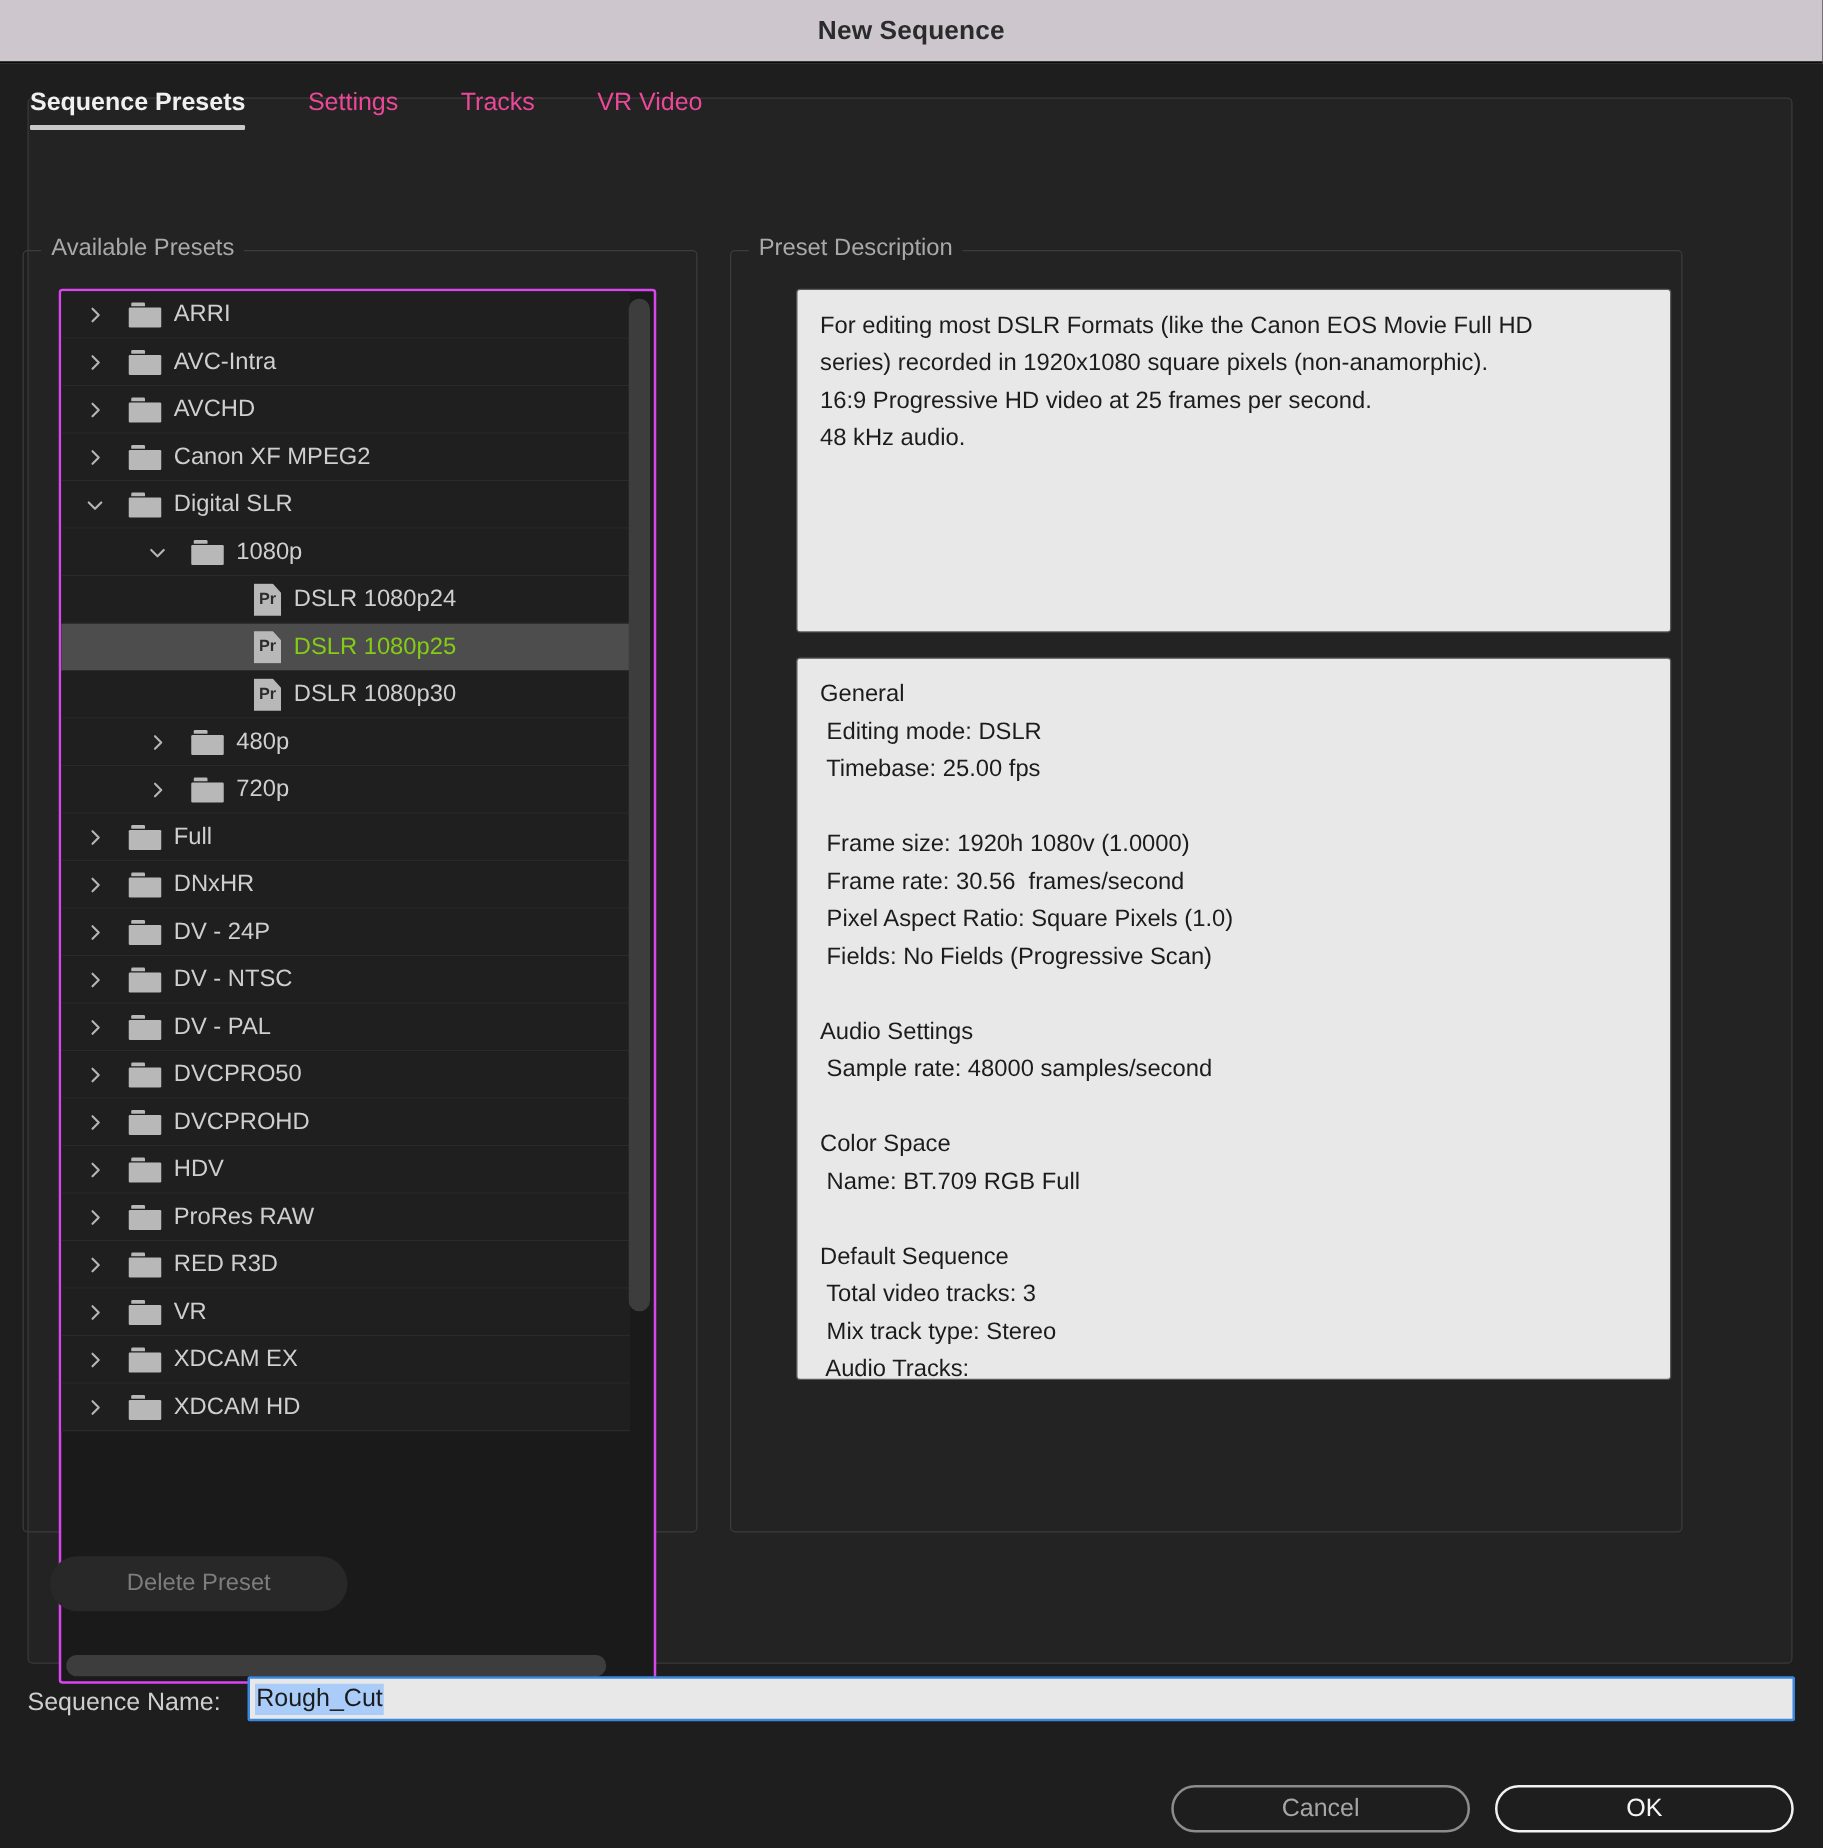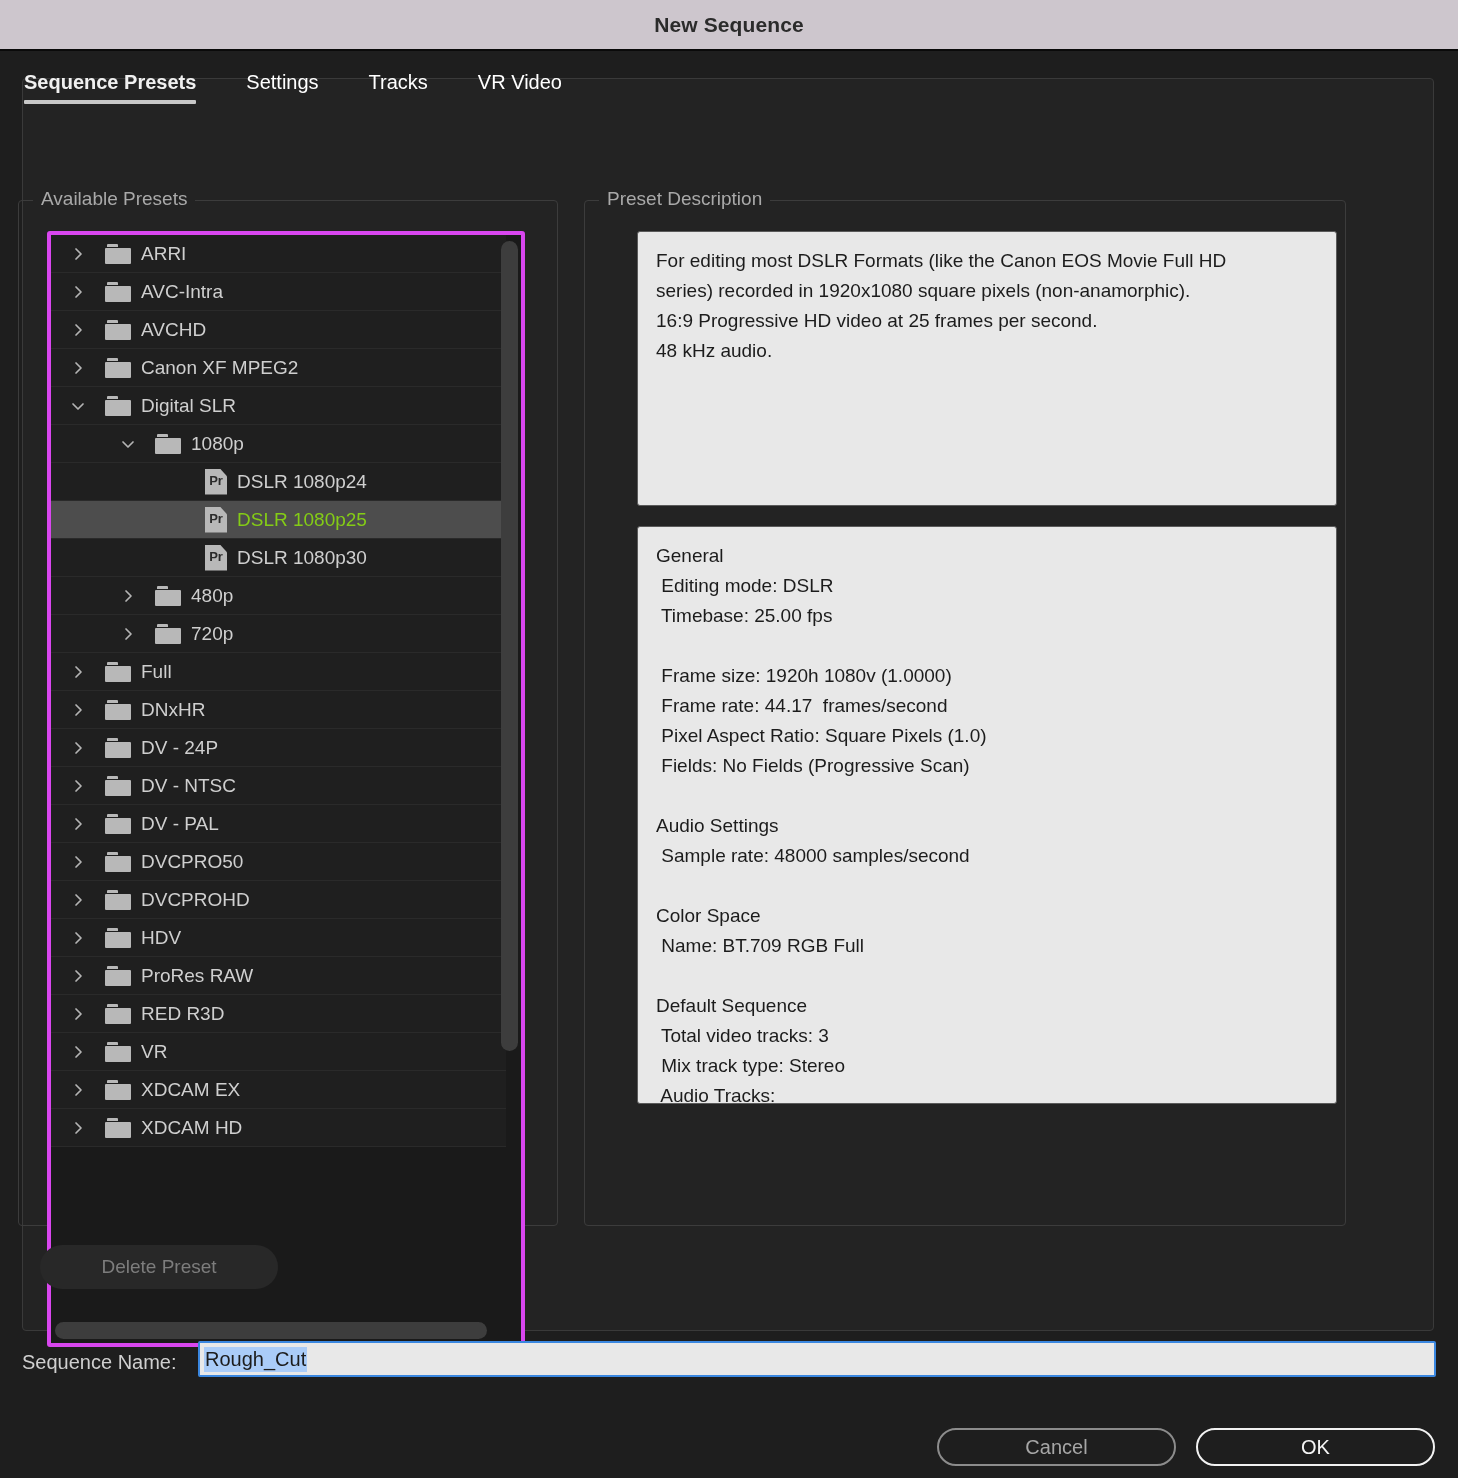--- a/index.html
+++ b/index.html
@@ -33,21 +33,21 @@
     border: 1px solid #3a3a3a; border-radius: 4px;
     background: #232323;
   }
 
   
   #tabstrip {
     position: absolute; left: 24px; top: 18px; height: 46px;
     display: flex; align-items: flex-start;
   }
   .tab {
-    position: relative; font-size: 20px; color: #ffffff;
+    position: relative; font-size: 20px; color: #ec4899;
     padding: 0 0 10px 0; margin-right: 50px; white-space: nowrap;
     cursor: pointer;
   }
   .tab.active { color: #f0f0f0; font-weight: bold; text-align: center; }
   .tab.active::after {
     content: ""; position: absolute; left: 0; right: 0; bottom: 0;
     height: 4px; background: #c8c8c8; border-radius: 1px;
   }
 
   
@@ -62,21 +62,21 @@
   }
 
   #group-presets { left: 18px; top: 103px; width: 540px; height: 1026px; }
   #group-desc    { left: 584px; top: 103px; width: 762px; height: 1026px; }
 
   
   #tree-outer {
     position: absolute; left: 28px; top: 30px;
     width: 478px; height: 1116px;
     background: #1a1a1a;
-    border: 4px solid #d946ef; border-radius: 3px;
+    border: 2px solid #d946ef; border-radius: 3px;
     overflow: hidden;
   }
   #tree-rows {
     position: absolute; left: 0; top: 0; width: 455px;
   }
   .tree-row {
     position: relative; height: 38px; display: flex; align-items: center;
     border-bottom: 1px solid #2a2a2a;
     background: #1f1f1f; cursor: pointer;
   }
@@ -562,21 +562,21 @@
         <div class="desc-line">series) recorded in 1920x1080 square pixels (non-anamorphic).</div>
         <div class="desc-line">16:9 Progressive HD video at 25 frames per second.</div>
         <div class="desc-line">48 kHz audio.</div>
       </div>
     <div class="lightbox" id="settings-box">
         <div class="set-line">General</div>
         <div class="set-line"> Editing mode: DSLR</div>
         <div class="set-line"> Timebase: 25.00 fps</div>
         <div class="set-line blank"></div>
         <div class="set-line"> Frame size: 1920h 1080v (1.0000)</div>
-        <div class="set-line"> Frame rate: 44.17  frames/second</div>
+        <div class="set-line"> Frame rate: 30.56  frames/second</div>
         <div class="set-line"> Pixel Aspect Ratio: Square Pixels (1.0)</div>
         <div class="set-line"> Fields: No Fields (Progressive Scan)</div>
         <div class="set-line blank"></div>
         <div class="set-line">Audio Settings</div>
         <div class="set-line"> Sample rate: 48000 samples/second</div>
         <div class="set-line blank"></div>
         <div class="set-line">Color Space</div>
         <div class="set-line"> Name: BT.709 RGB Full</div>
         <div class="set-line blank"></div>
         <div class="set-line">Default Sequence</div>

